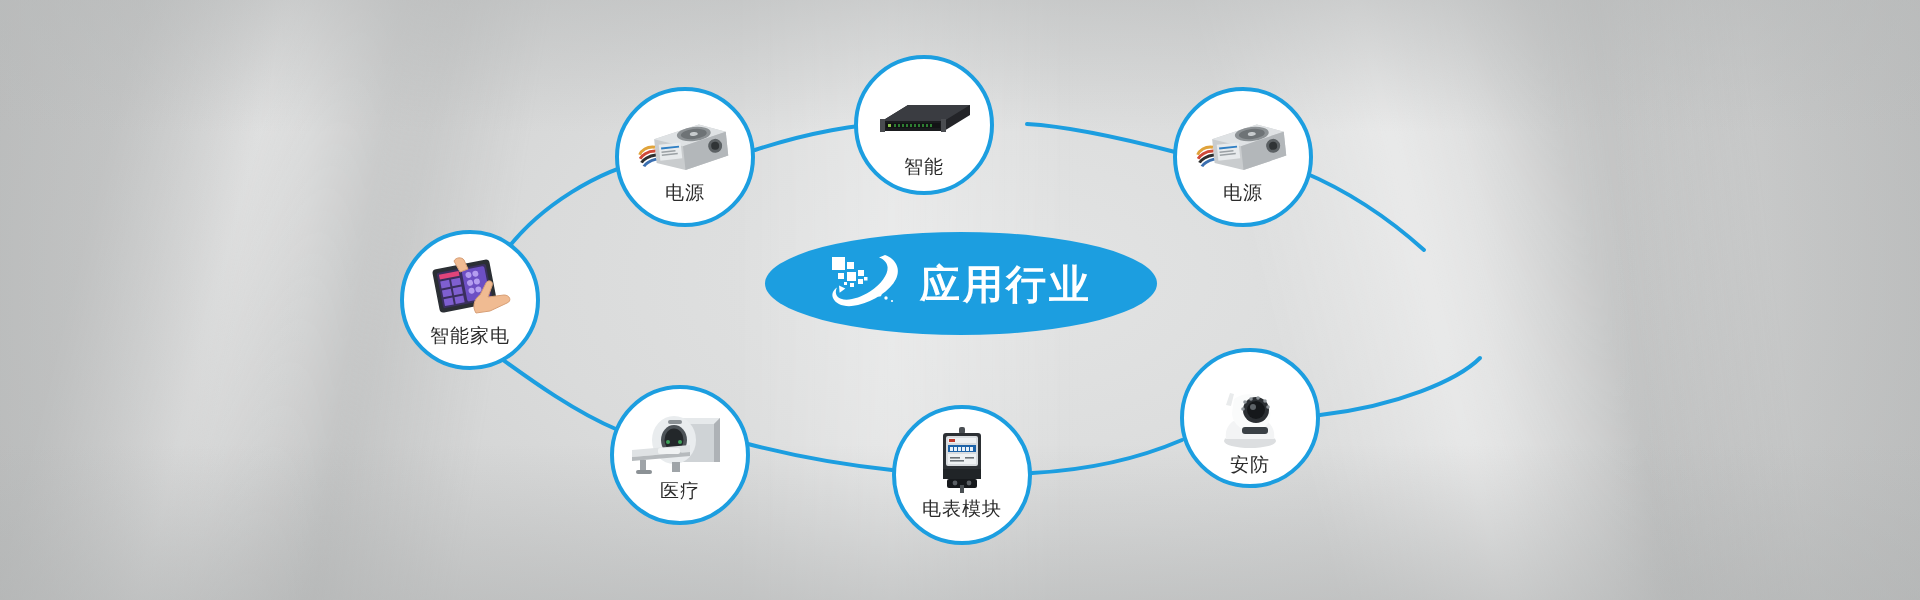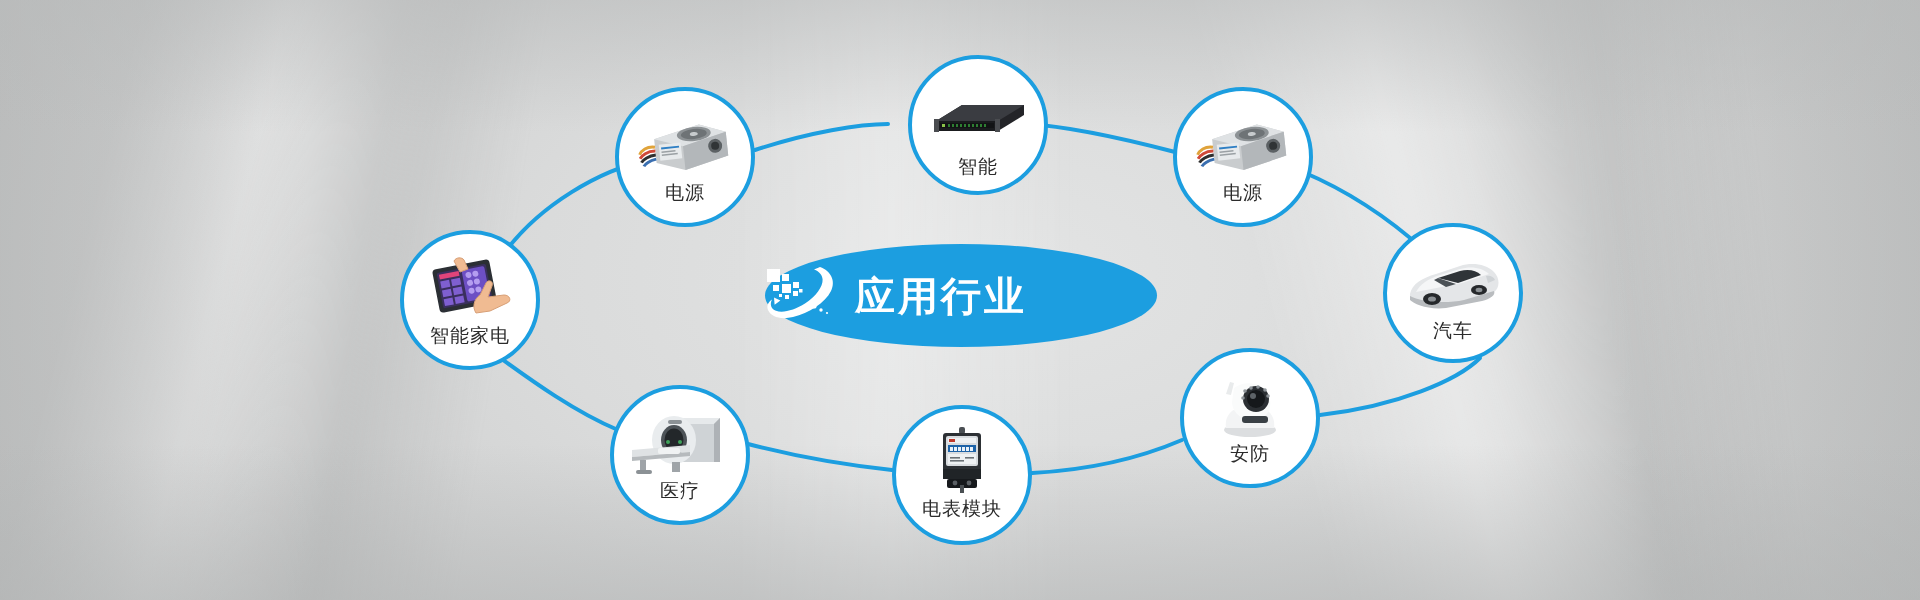--- a/index.html
+++ b/index.html
@@ -86,27 +86,28 @@
     line-height: 1;
     letter-spacing: 1px;
     white-space: nowrap;
     text-align: center;
   }
 
   
   #badge {
     position: absolute;
     left: 765px;
-    top: 244px;
+    top: 232px;
     width: 392px;
     height: 103px;
     border-radius: 50%;
     background: #1c9ee0;
     display: flex;
     align-items: center;
+    justify-content: center;
     gap: 16px;
   }
   #badge-logo { width: 74px; height: 62px; flex: 0 0 auto; }
   #badge-title {
     color: #ffffff;
     font-size: 40px;
     font-weight: bold;
     letter-spacing: 3px;
     line-height: 1;
     white-space: nowrap;
@@ -197,21 +198,21 @@
           <path d="M20 28 C 12 26 6 30 4 34" stroke="#e0a33a" stroke-width="3" fill="none"></path>
           <path d="M20 32 C 12 31 6 35 4 38" stroke="#d04a3a" stroke-width="3" fill="none"></path>
           <path d="M20 36 C 13 36 7 39 5 42" stroke="#2f2f2f" stroke-width="3" fill="none"></path>
           <path d="M20 40 C 14 41 9 43 7 46" stroke="#3a6fb0" stroke-width="3" fill="none"></path>
         </g>
       </svg>
     </div>
     <div class="node-label">电源</div>
   </div>
 
-  <div class="node" style="left:908px; top:55px; width:140px; height:140px;">
+  <div class="node" style="left:854px; top:55px; width:140px; height:140px;">
     <div class="node-art" style="height:76px; padding-top:22px;">
       <svg class="art" width="104" height="48" viewBox="0 0 104 48">
         <path d="M10 26 L36 10 L98 10 L98 20 L72 36 L10 36 Z" fill="#232428"></path>
         <path d="M10 26 L36 10 L98 10 L72 26 Z" fill="#3a3c41"></path>
         <path d="M10 26 L72 26 L72 36 L10 36 Z" fill="#1a1b1e"></path>
         <rect x="14" y="28" width="54" height="5" fill="#121315"></rect>
         <g fill="#2e7d32">
           <rect x="22" y="29" width="2" height="3"></rect>
             <rect x="26" y="29" width="2" height="3"></rect>
           <rect x="30" y="29" width="2" height="3"></rect>
@@ -250,39 +251,22 @@
           <path d="M20 28 C 12 26 6 30 4 34" stroke="#e0a33a" stroke-width="3" fill="none"></path>
           <path d="M20 32 C 12 31 6 35 4 38" stroke="#d04a3a" stroke-width="3" fill="none"></path>
           <path d="M20 36 C 13 36 7 39 5 42" stroke="#2f2f2f" stroke-width="3" fill="none"></path>
           <path d="M20 40 C 14 41 9 43 7 46" stroke="#3a6fb0" stroke-width="3" fill="none"></path>
         </g>
       </svg>
     </div>
     <div class="node-label">电源</div>
   </div>
 
-  <div class="node" style="left:1383px; top:223px; width:140px; height:140px;">
-    <div class="node-art" style="height:76px; padding-top:18px;">
-      <svg class="art" width="102" height="58" viewBox="0 0 102 58">
-        <path d="M8 40 C 10 30 20 24 34 20 L58 12 C 70 8 84 10 92 18 C 98 24 98 34 92 38 L60 48 C 40 52 16 50 8 44 Z" fill="#e4e6e8"></path>
-        <path d="M14 38 C 18 30 26 25 38 21 L58 15 C 68 12 80 13 87 20 L60 29 Z" fill="#f5f6f7"></path>
-        <path d="M36 24 L58 17 C 66 15 74 16 79 21 L56 29 Z" fill="#2f3438"></path>
-        <path d="M32 26 L36 24 L54 30 L44 33 Z" fill="#4b5156"></path>
-        <path d="M8 42 C 18 48 44 50 62 46 L92 37 C 94 41 88 45 80 47 L44 54 C 26 56 12 50 8 46 Z" fill="#b9bcbf"></path>
-        <ellipse cx="30" cy="45" rx="9" ry="6" fill="#25282b"></ellipse>
-        <ellipse cx="30" cy="45" rx="4" ry="2.6" fill="#8b9094"></ellipse>
-        <ellipse cx="77" cy="36" rx="8" ry="5" fill="#25282b"></ellipse>
-        <ellipse cx="77" cy="36" rx="3.4" ry="2.2" fill="#8b9094"></ellipse>
-        <path d="M84 22 C 88 21 92 23 93 26 L86 29 Z" fill="#cfd3d6"></path>
-      </svg>
-    </div>
-    <div class="node-label">汽车</div>
-  </div>
-
-  <div class="node" style="left:1180px; top:348px; width:140px; height:140px;">
+
+  <div class="node" style="left:1180px; top:348px; width:140px; height:140px;justify-content:center;">
     <div class="node-art" style="height:78px; padding-top:14px;">
       <svg class="art" width="80" height="66" viewBox="0 0 80 66">
         <path d="M16 22 L20 10 L24 11 L21 23 Z" fill="#e9ebec"></path>
         <ellipse cx="40" cy="58" rx="26" ry="7" fill="#dcdee0"></ellipse>
         <path d="M16 56 C 14 42 24 34 40 34 C 56 34 66 42 64 56 Z" fill="#f3f4f5"></path>
         <path d="M24 16 C 34 8 52 10 58 22 C 64 34 58 46 46 48 C 32 50 22 40 22 30 Z" fill="#fafbfb"></path>
         <circle cx="46" cy="27" r="13" fill="#2b2f33"></circle>
         <circle cx="46" cy="27" r="9" fill="#15181b"></circle>
         <circle cx="43" cy="24" r="3" fill="#5d6368"></circle>
         <g fill="#8e9499">

